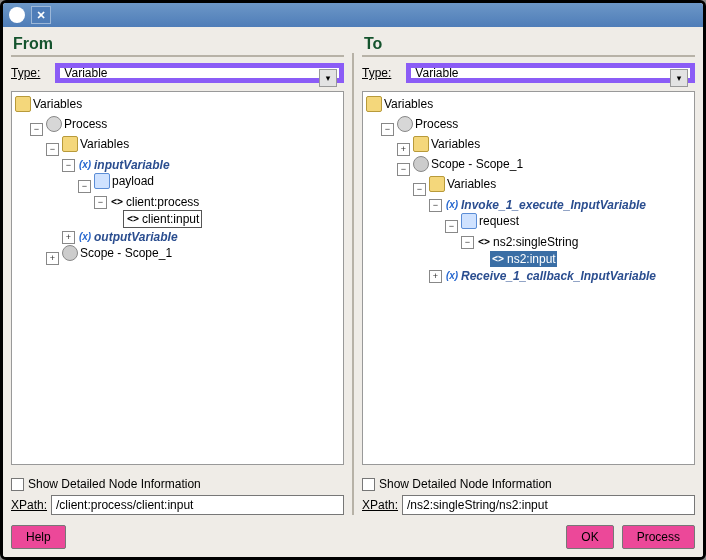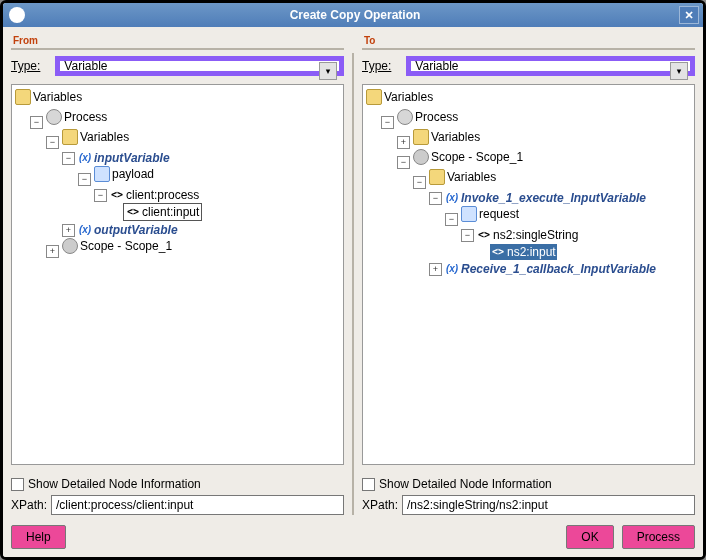--- a/index.html
+++ b/index.html
@@ -4,21 +4,21 @@
 <style>
 html,body{margin:0;padding:0;font-family:"Segoe UI",Tahoma,sans-serif;font-size:12px;color:#000;background:#888}
 .window{width:706px;height:560px;box-sizing:border-box;background:#fff;border:3px solid #000;border-radius:6px;overflow:hidden;display:flex;flex-direction:column;margin:0 auto}
 .titlebar{height:24px;background:linear-gradient(#6c97c7,#4f7db8);display:flex;align-items:center;color:#fff;font-weight:bold}
 .titlebar .app-icon{width:16px;height:16px;margin:0 6px;background:#fff;border-radius:50%;display:inline-block}
 .titlebar .title{flex:1;text-align:center}
 .titlebar .win-close{width:18px;height:16px;margin-right:4px;background:#4f7db8;border:1px solid #9cb7d8;display:flex;align-items:center;justify-content:center;font-size:11px;cursor:default}
 .client{flex:1;display:flex;flex-direction:column;background:#efece7;padding:8px;box-sizing:border-box}
 .panels{flex:1;display:flex;gap:8px;min-height:0}
 .panel{flex:1;display:flex;flex-direction:column;min-width:0}
-.panel-title{color:#c2410c;font-size:10px;font-weight:bold;margin:0 0 2px 2px}
+.panel-title{color:#14532d;font-size:16px;font-weight:bold;margin:0 0 2px 2px}
 .hr{height:2px;background:#b7b2a7;margin-bottom:6px}
 .type-row{display:flex;align-items:center;gap:15px;margin-bottom:8px}
 .type-row label{text-decoration:underline}
 .combo{flex:1;height:20px;border:5px solid #8b5cf6;background:#fff;display:flex;align-items:center;padding:0 4px;position:relative;box-sizing:border-box}
 .combo .arrow{position:absolute;right:2px;top:1px;width:16px;height:16px;background:#e3e3e3;border:1px solid #999;display:flex;align-items:center;justify-content:center;font-size:9px}
 .tree-box{flex:1;border:1px solid #999;background:#fff;overflow:auto;padding:4px 2px;min-height:0;box-sizing:border-box}
 .tree ul{list-style:none;margin:0;padding-left:16px}
 .tree>ul{padding-left:0}
 .tree li{white-space:nowrap;line-height:16px;position:relative}
 .row{display:inline-flex;align-items:center;gap:2px;padding:0 1px}
@@ -31,34 +31,33 @@
 .ico.folder{background:#f4d77b;border:1px solid #b89a3a}
 .ico.folderc{background:#f4d77b;border:1px solid #b89a3a}
 .ico.proc{background:#d7d7d7;border:1px solid #888;border-radius:50%}
 .ico.var{color:#2a6ad0;font-weight:bold;font-style:italic}
 .ico.payload{background:#cfe2ff;border:1px solid #5b8dd6}
 .ico.xml{font-family:monospace;font-weight:bold}
 .ico.scope{background:#ccc;border:1px solid #888;border-radius:50%}
 .chk-row{display:flex;align-items:center;gap:4px;margin-top:12px}
 .chk{width:13px;height:13px;border:1px solid #777;background:#fff;box-sizing:border-box}
 .xpath-row{display:flex;align-items:center;gap:4px;margin-top:4px}
-.xpath-row label{}
+.xpath-row label{text-decoration:underline}
 .xpath-row input{flex:1;height:20px;border:1px solid #777;padding:0 4px;font-family:inherit;font-size:12px;box-sizing:border-box}
 .vsep{width:2px;background:#b7b2a7;margin:18px 0 0 0}
 .buttons{display:flex;gap:8px;margin-top:10px;align-items:center}
 .buttons .spacer{flex:1}
 button{font-family:inherit;font-size:12px;height:24px;padding:0 14px;background:#ec4899;border:1px solid #777;border-radius:2px;cursor:default}
 </style>
 </head>
 <body>
 
 <div class="window">
   <div class="titlebar">
     <span class="app-icon"></span>
-    <span class="title">Create Copy Operation</span>
     <span class="win-close">✕</span>
   </div>
 
   <div class="client">
     <div class="panels">
 
       <div class="panel">
         <div class="panel-title">From</div>
         <div class="hr"></div>
         <div class="type-row">

